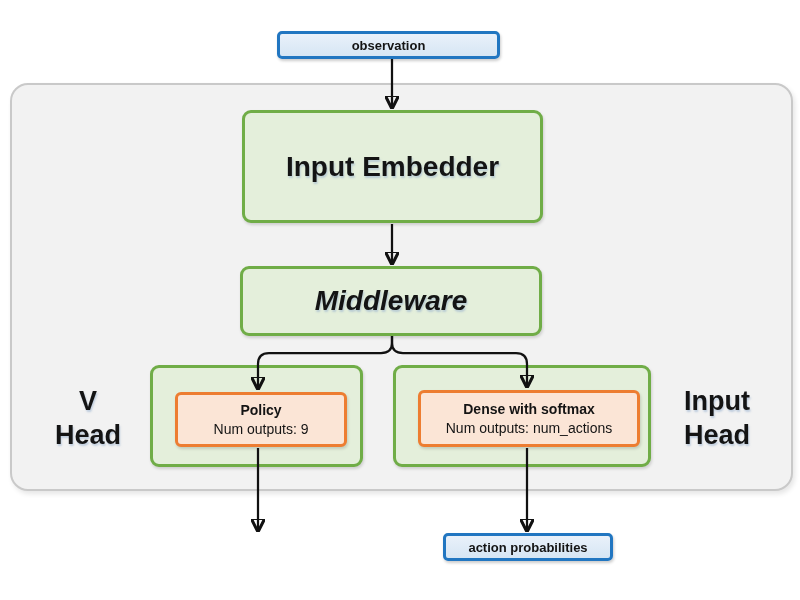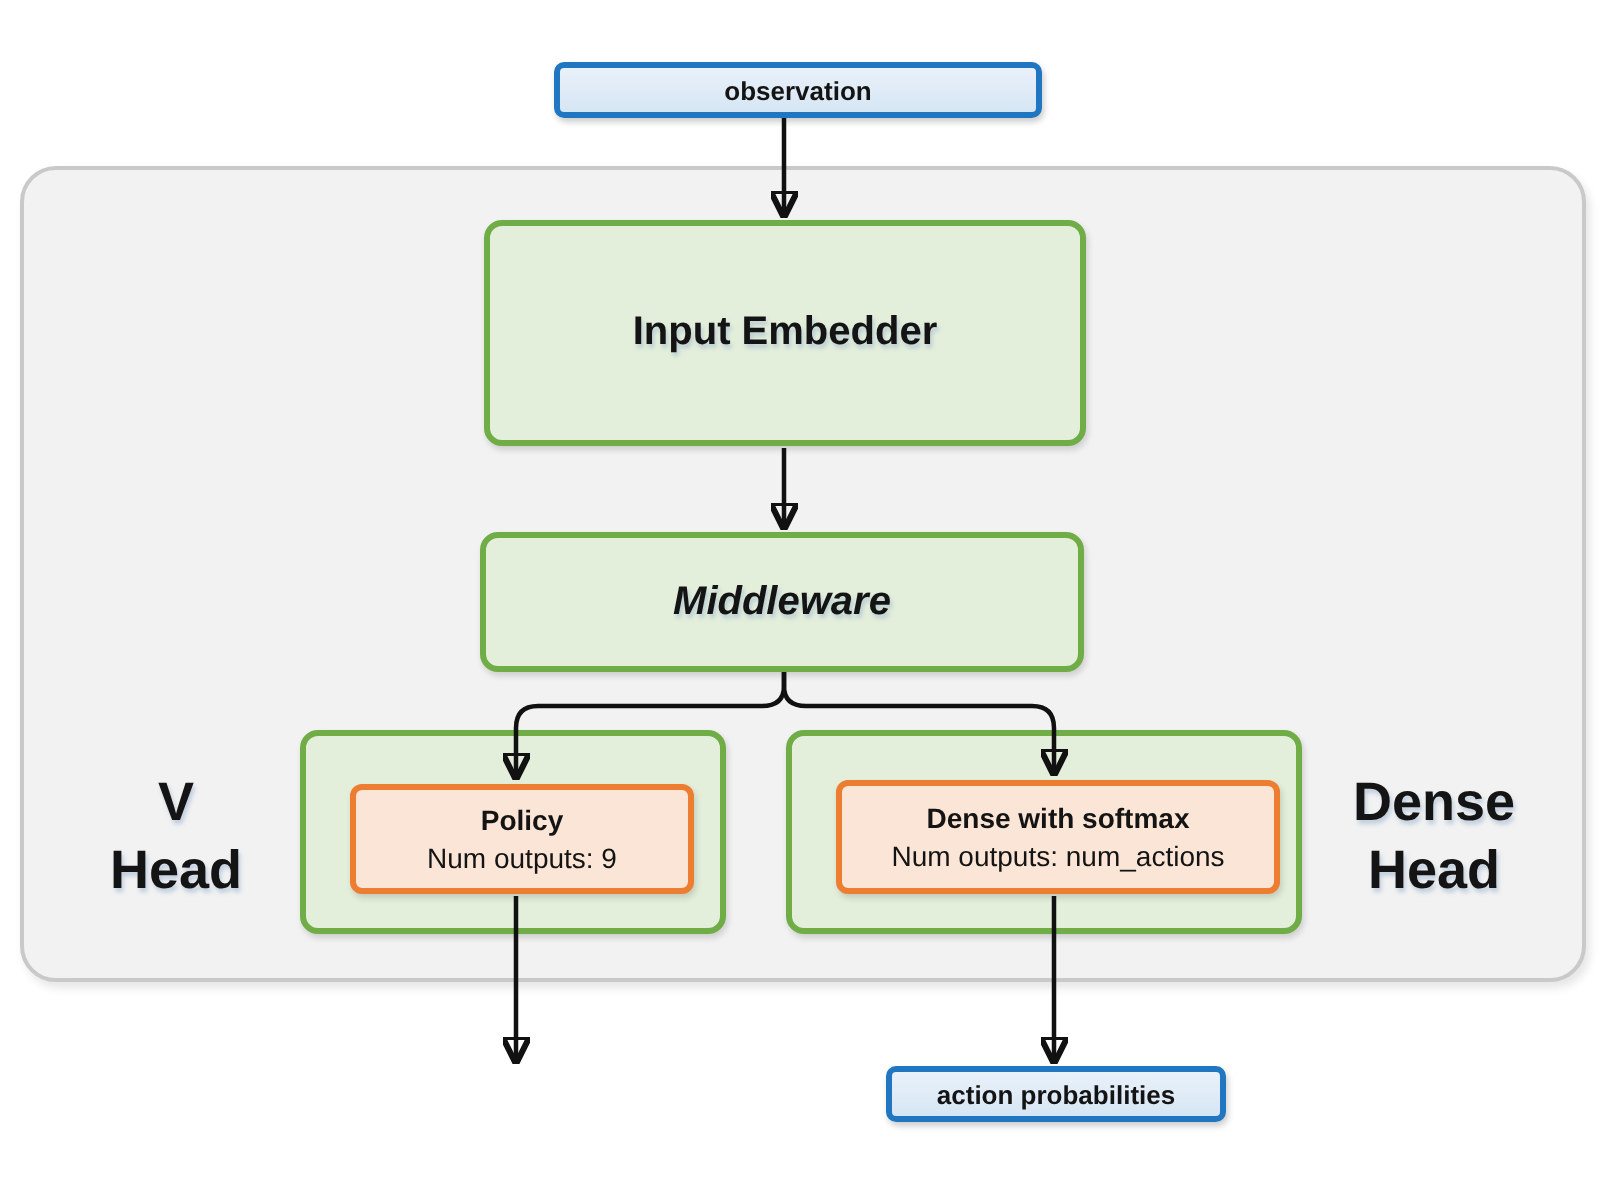--- a/index.html
+++ b/index.html
@@ -22,32 +22,32 @@
   .box{position:absolute;box-sizing:border-box;display:flex;align-items:center;justify-content:center;text-align:center;}
   .blue-box{
     background:linear-gradient(180deg,var(--blue-fill-top) 0%,var(--blue-fill-bottom) 100%);
     border:3px solid var(--blue-border);border-radius:5px;
     font-size:13px;font-weight:bold;box-shadow:1px 2px 3px rgba(0,0,0,0.20);
   }
   .green-box{
     background:var(--green-fill);border:3px solid var(--green-border);border-radius:9px;
     box-shadow:1px 2px 3px rgba(0,0,0,0.15);
   }
-  .green-box.title{font-size:20px;font-weight:bold;text-shadow:1px 2px 2px rgba(150,175,205,0.55);}
+  .green-box.title{font-size:28px;font-weight:bold;text-shadow:1px 2px 2px rgba(150,175,205,0.55);}
   .orange-box{
     background:var(--orange-fill);border:3px solid var(--orange-border);border-radius:6px;
     box-shadow:1px 2px 3px rgba(0,0,0,0.15);flex-direction:column;line-height:19px;font-size:14px;
   }
   .orange-box .layer-title{font-weight:bold;}
   .head-label{
     position:absolute;text-align:center;font-size:27px;font-weight:bold;line-height:34px;
     text-shadow:1px 2px 2px rgba(150,175,205,0.55);
   }
   .head-label span{display:block;}
-  .obs{left:277px;top:31px;width:244px;height:28px;}
+  .obs{left:277px;top:31px;width:223px;height:28px;}
   .input-embedder{left:242px;top:110px;width:301px;height:113px;}
   .middleware{left:240px;top:266px;width:302px;height:70px;font-style:italic;}
   .vhead-box{left:150px;top:365px;width:213px;height:102px;}
   .phead-box{left:393px;top:365px;width:258px;height:102px;}
   .dense-v{left:175px;top:392px;width:172px;height:55px;}
   .dense-p{left:418px;top:390px;width:222px;height:57px;}
   .vhead-label{left:26px;top:384px;width:124px;}
   .phead-label{left:650px;top:384px;width:134px;}
   .out-v{left:173px;top:533px;width:172px;height:28px;}
   .out-p{left:443px;top:533px;width:170px;height:28px;}
@@ -85,21 +85,21 @@
     <span class="layer-title">Dense with softmax</span>
     <span class="layer-detail">Num outputs: num_actions</span>
   </div>
 
   <div class="head-label vhead-label">
     <span>V</span>
     <span>Head</span>
   </div>
 
   <div class="head-label phead-label">
-    <span>Dense</span>
+    <span>Input</span>
     <span>Head</span>
   </div>
 
 
   <div class="box blue-box out-p">
     <span>action probabilities</span>
   </div>
 
   <svg class="arrows" viewBox="0 0 800 600" xmlns="http://www.w3.org/2000/svg">
     <defs>

